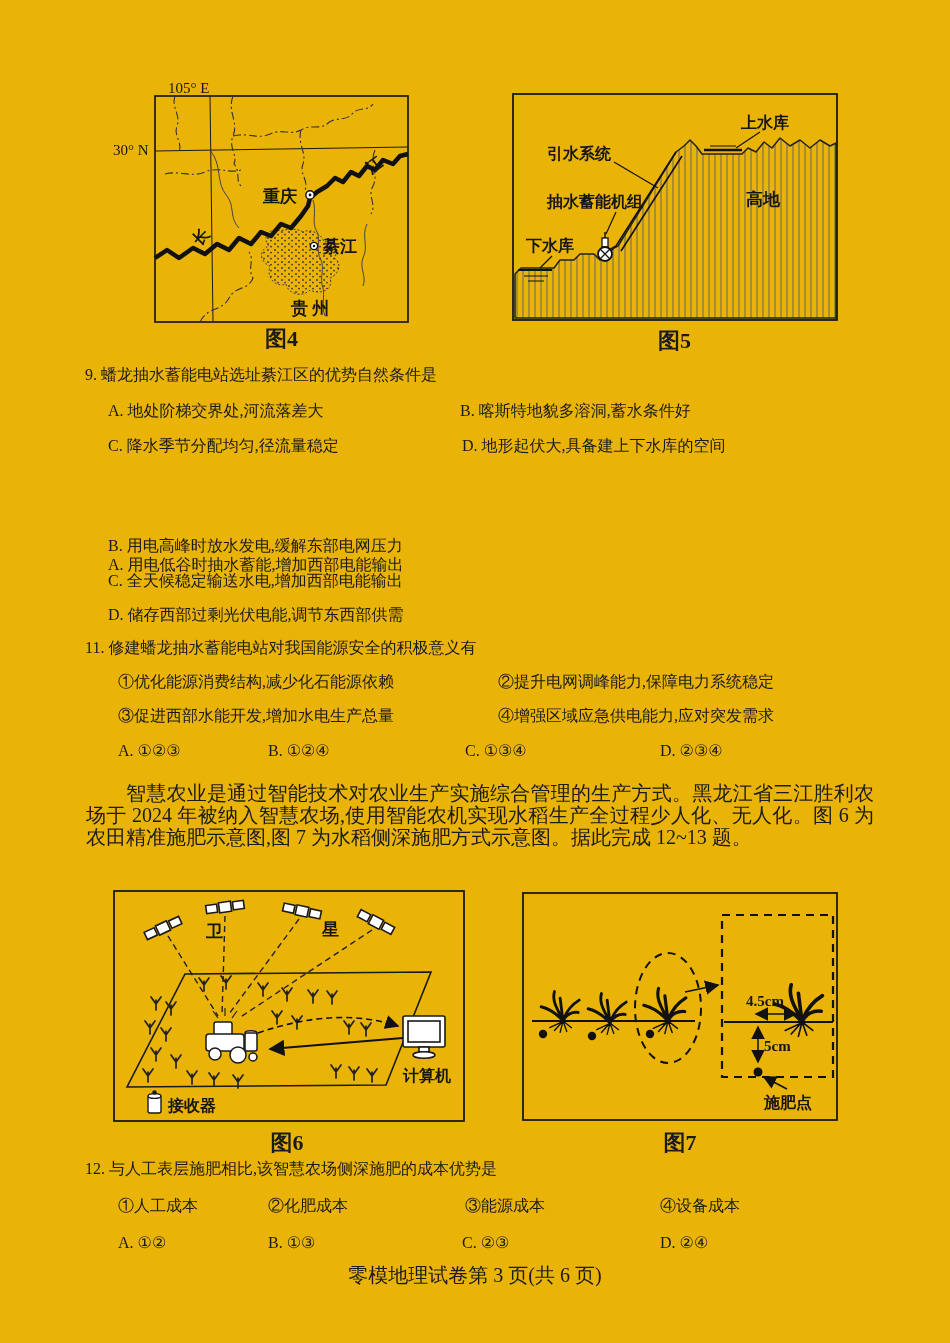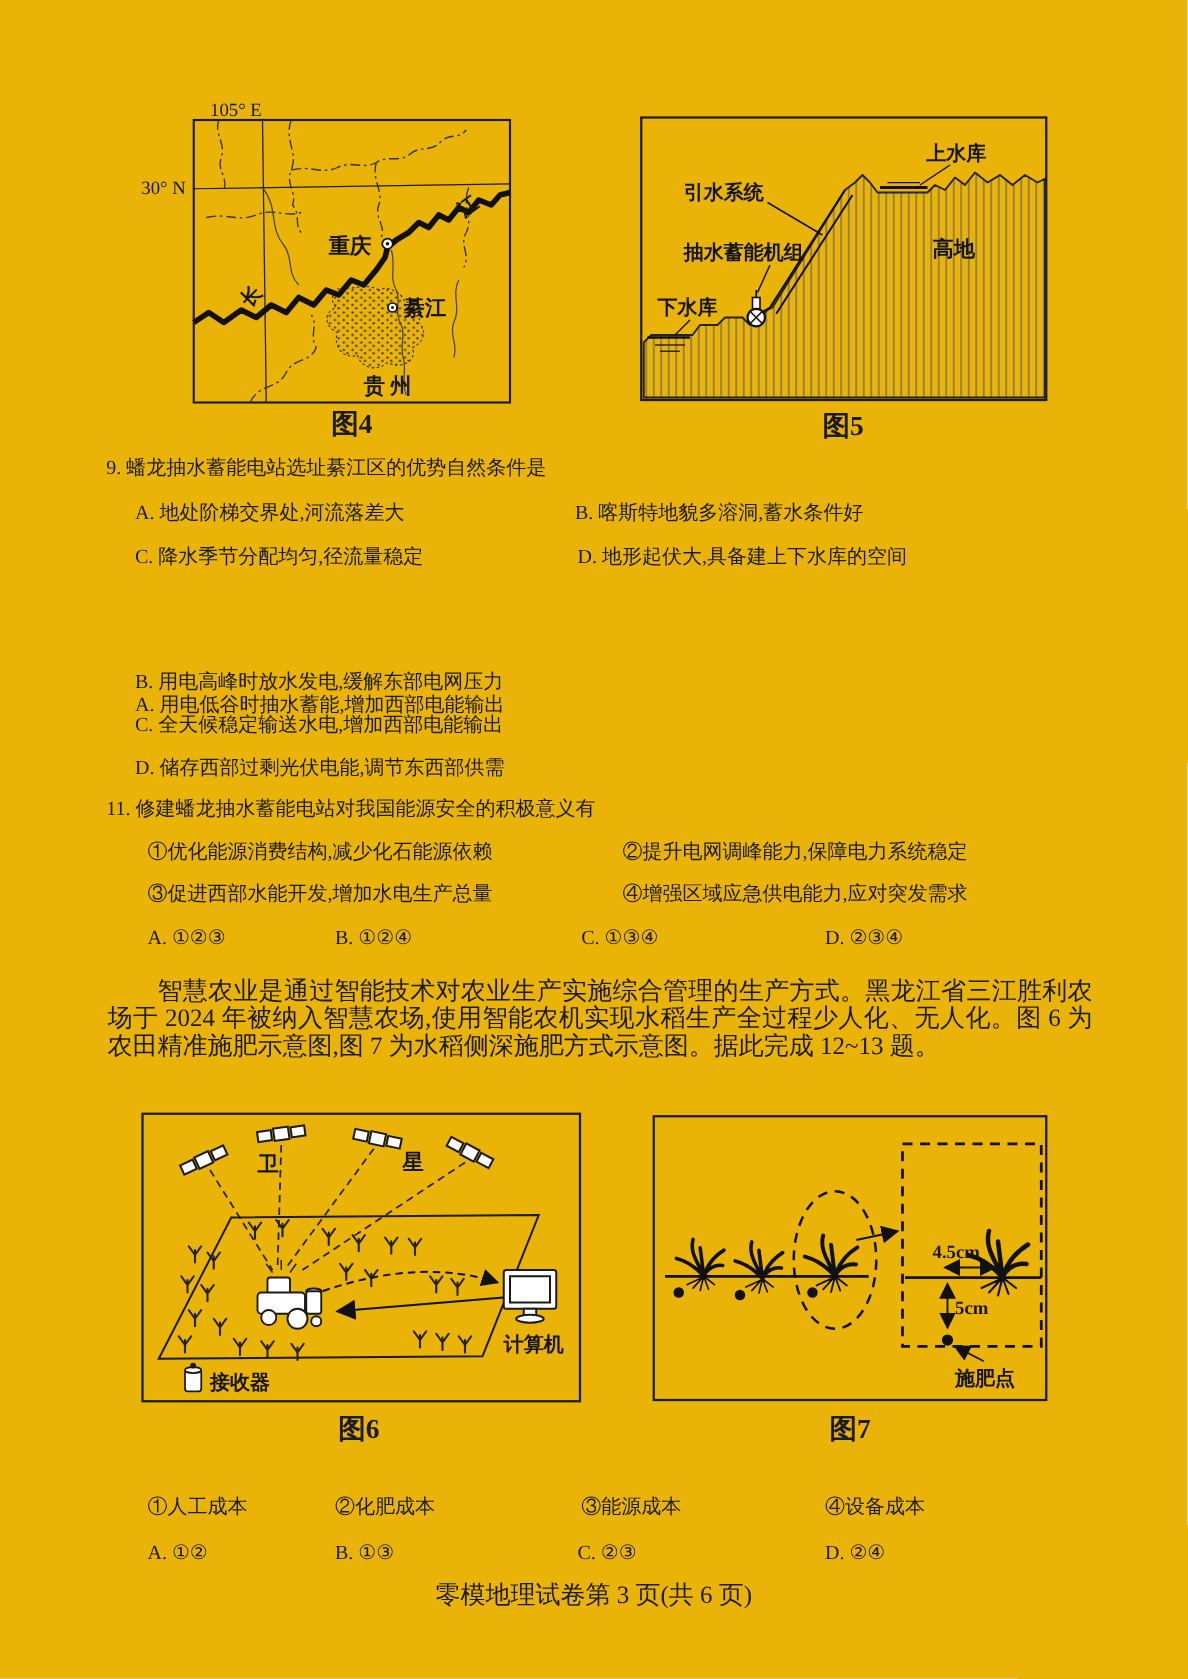--- a/index.html
+++ b/index.html
@@ -265,20 +265,21 @@
     <text x="240" y="120" font-size="15" font-weight="bold">4.5cm</text>
     <line x1="250" y1="128" x2="290" y2="128" stroke="#111" stroke-width="1.5" marker-start="url(#ar7)" marker-end="url(#ar7)"></line>
     <line x1="252" y1="141" x2="252" y2="176" stroke="#111" stroke-width="1.5" marker-start="url(#ar7)" marker-end="url(#ar7)"></line>
     <text x="258" y="165" font-size="15" font-weight="bold">5cm</text>
     <circle cx="252" cy="186" r="4.5" fill="#111"></circle>
     <line x1="281" y1="203" x2="258" y2="191" stroke="#111" stroke-width="1.5" marker-end="url(#ar7)"></line>
     <text x="258" y="222" font-size="16" font-weight="bold">施肥点</text>
   </svg>
   <div class="caption" style="left:523px;top:1128px;width:314px;">图7</div>
 
+  <div class="t" style="left:85px;top:1157px;">12. 与人工表层施肥相比,该智慧农场侧深施肥的成本优势是</div>
   <div class="t" style="left:118px;top:1194px;">①人工成本</div>
   <div class="t" style="left:268px;top:1194px;">②化肥成本</div>
   <div class="t" style="left:465px;top:1194px;">③能源成本</div>
   <div class="t" style="left:660px;top:1194px;">④设备成本</div>
   <div class="t" style="left:118px;top:1231px;">A. ①②</div>
   <div class="t" style="left:268px;top:1231px;">B. ①③</div>
   <div class="t" style="left:462px;top:1231px;">C. ②③</div>
   <div class="t" style="left:660px;top:1231px;">D. ②④</div>
 
   <div class="footer">零模地理试卷第 3 页(共 6 页)</div>

